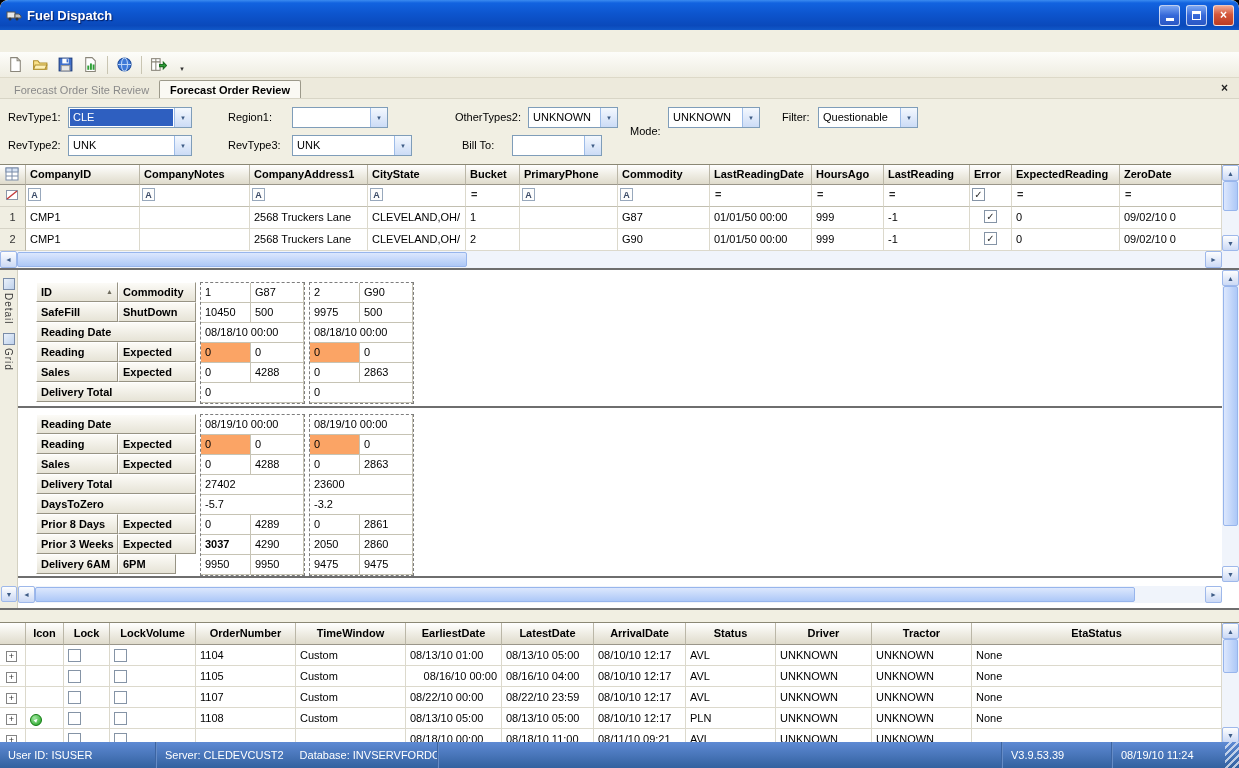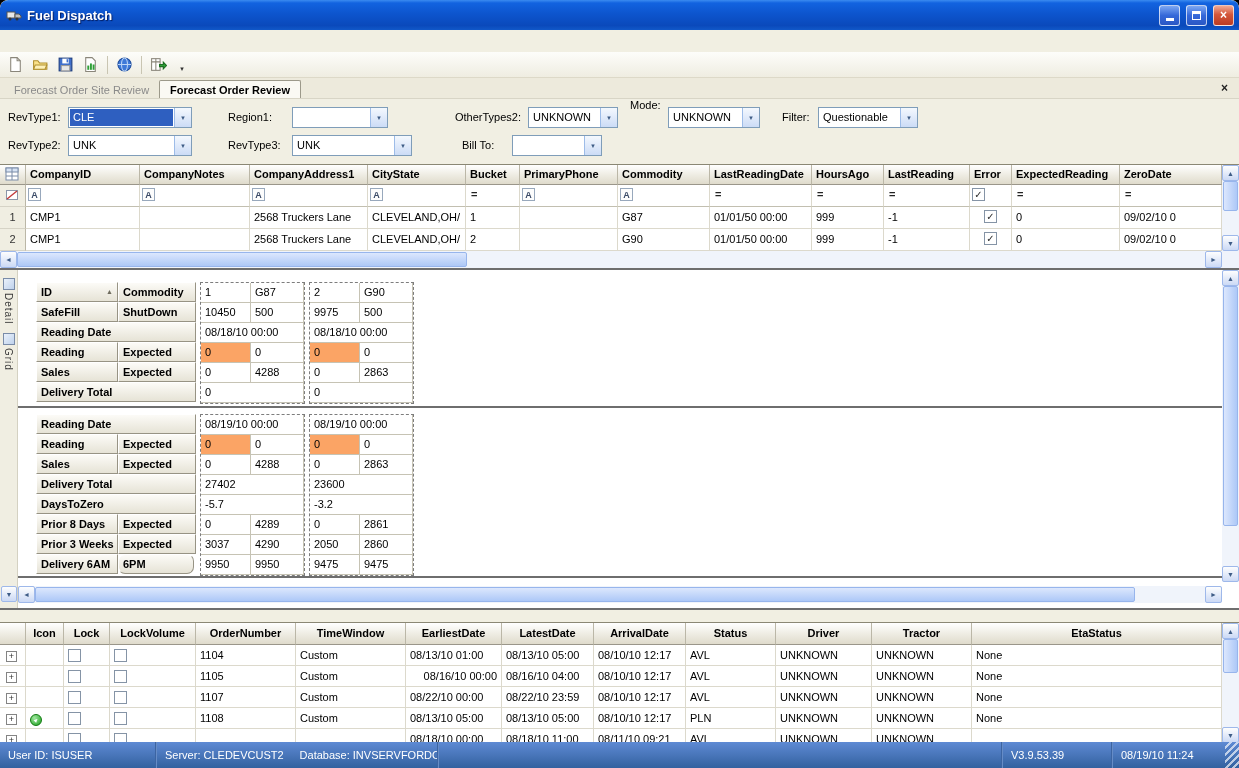--- a/index.html
+++ b/index.html
@@ -230,21 +230,21 @@
           <span class="combo-arrow">▼</span>
         </div>
       </div>
       <span class="flabel" style="left: 455px; top: 12px;">OtherTypes2:</span>
       <div class="combo" style="left: 528px; top: 8px; width: 90px;">
         <div class="combo-text">UNKNOWN</div>
         <div class="combo-btn">
           <span class="combo-arrow">▼</span>
         </div>
       </div>
-      <span class="flabel" style="left: 630px; top: 0;">Mode:</span>
+      <span class="flabel" style="left: 630px; top: 26px;">Mode:</span>
       <div class="combo" style="left: 668px; top: 8px; width: 92px;">
         <div class="combo-text">UNKNOWN</div>
         <div class="combo-btn">
           <span class="combo-arrow">▼</span>
         </div>
       </div>
       <span class="flabel" style="left: 782px; top: 12px;">Filter:</span>
       <div class="combo" style="left: 818px; top: 8px; width: 100px;">
         <div class="combo-text">Questionable</div>
         <div class="combo-btn">
@@ -492,21 +492,21 @@
           <div class="crow">
             <div class="lbl" style="width: 82px;"><span>Prior 8 Days</span></div>
             <div class="lbl" style="width: 78px;"><span>Expected</span></div>
           </div>
           <div class="crow">
             <div class="lbl" style="width: 82px;"><span>Prior 3 Weeks</span></div>
             <div class="lbl" style="width: 78px;"><span>Expected</span></div>
           </div>
           <div class="crow">
             <div class="lbl" style="width: 82px;"><span>Delivery 6AM</span></div>
-            <div class="lbl" style="width: 76px; border-radius: 7px;"><span>6PM</span></div>
+            <div class="lbl" style="width: 58px;"><span>6PM</span></div>
           </div>
         </div>
         <div class="card-col vals">
           <div class="crow">
             <div class="val" style="width: 103px;">08/19/10 00:00</div>
           </div>
           <div class="crow">
             <div class="val orange" style="width: 50px;">0</div>
             <div class="val" style="width: 53px;">0</div>
           </div>
@@ -518,21 +518,21 @@
             <div class="val" style="width: 103px;">27402</div>
           </div>
           <div class="crow">
             <div class="val" style="width: 103px;">-5.7</div>
           </div>
           <div class="crow">
             <div class="val" style="width: 50px;">0</div>
             <div class="val" style="width: 53px;">4289</div>
           </div>
           <div class="crow">
-            <div class="val" style="width: 50px;">3037</div>
+            <div class="val" style="width: 50px; font-weight: bold;">3037</div>
             <div class="val" style="width: 53px;">4290</div>
           </div>
           <div class="crow">
             <div class="val" style="width: 50px;">9950</div>
             <div class="val" style="width: 53px;">9950</div>
           </div>
         </div>
         <div class="card-col vals">
           <div class="crow">
             <div class="val" style="width: 103px;">08/19/10 00:00</div>

